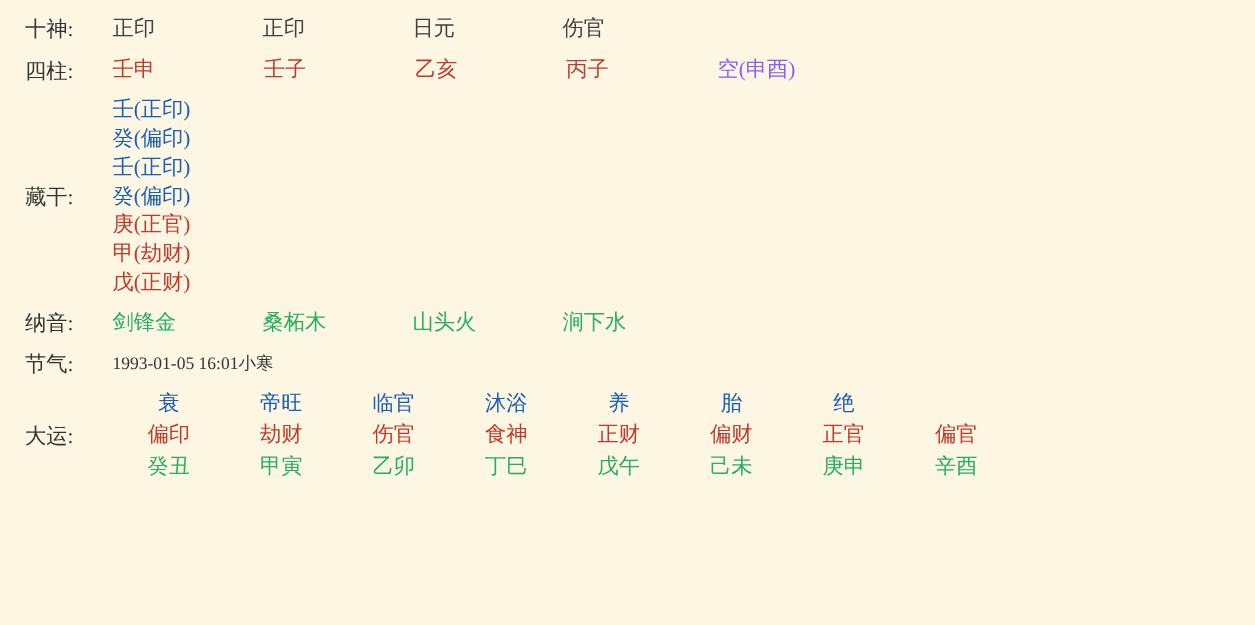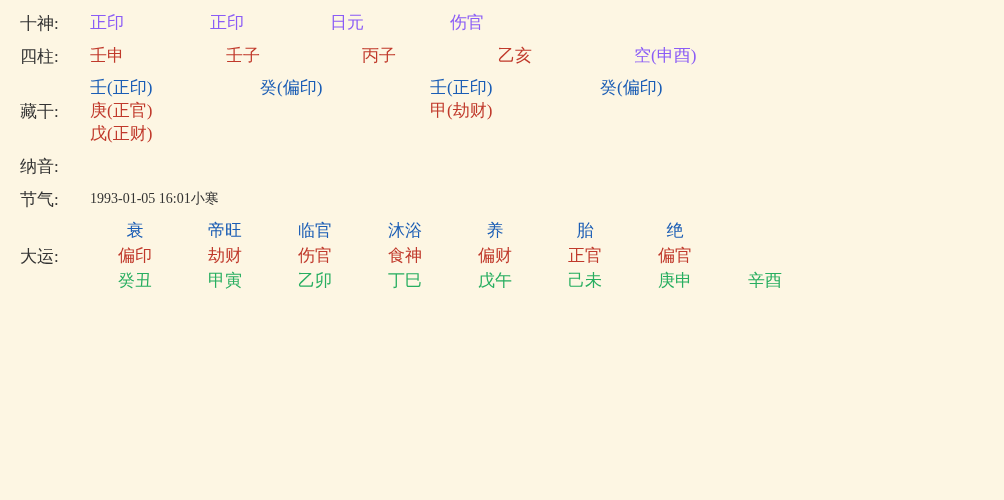--- a/index.html
+++ b/index.html
@@ -35,48 +35,48 @@
     .dark { color: #333; }
 
     
     .shishen-row {
       display: flex;
       flex-direction: row;
       gap: 0;
     }
     .shishen-item {
       min-width: 120px;
-      color: #8b5cf6;
+      color: #404040;
       font-size: 17px;
     }
 
     
     .sizhu-row {
       display: flex;
       flex-direction: row;
       align-items: center;
-      gap: 16px;
+      gap: 1px;
     }
     .sizhu-item {
       min-width: 120px;
       font-size: 17px;
     }
     .sizhu-extra {
       color: #8b5cf6;
       font-size: 17px;
     }
 
     
     .zanggan-content {
       display: flex;
       flex-direction: column;
     }
     .zanggan-row {
       display: flex;
-      flex-direction: row;
+      flex-direction: column;
       gap: 0;
     }
     .zanggan-item {
       min-width: 170px;
       font-size: 17px;
     }
 
     
     .nayin-row {
       display: flex;
@@ -121,22 +121,22 @@
     <span class="shishen-item blue">日元</span>
     <span class="shishen-item blue">伤官</span>
   </div>
 </div>
 
 <div class="section">
   <div class="label">四柱:</div>
   <div class="content sizhu-row">
     <span class="sizhu-item red">壬申</span>
     <span class="sizhu-item red">壬子</span>
+    <span class="sizhu-item red">乙亥</span>
     <span class="sizhu-item red">丙子</span>
-    <span class="sizhu-item red">乙亥</span>
     <span class="sizhu-extra">空(申酉)</span>
   </div>
 </div>
 
 <div class="section">
   <div class="label">藏干:</div>
   <div class="zanggan-content">
     <div class="zanggan-row">
       <span class="zanggan-item blue">壬(正印)</span>
       <span class="zanggan-item blue">癸(偏印)</span>
@@ -150,20 +150,26 @@
       <span class="zanggan-item"></span>
     </div>
     <div class="zanggan-row">
       <span class="zanggan-item red">戊(正财)</span>
     </div>
   </div>
 </div>
 
 <div class="section">
   <div class="label">纳音:</div>
+  <div class="content nayin-row">
+    <span class="nayin-item green">剑锋金</span>
+    <span class="nayin-item green">桑柘木</span>
+    <span class="nayin-item green">山头火</span>
+    <span class="nayin-item green">涧下水</span>
+  </div>
 </div>
 
 <div class="section">
   <div class="label">节气:</div>
   <div class="content">
     <span class="jieqi-text dark">1993-01-05 16:01小寒</span>
   </div>
 </div>
 
 <div class="section">
@@ -178,20 +184,21 @@
       <span class="dayun-cell blue">养</span>
       <span class="dayun-cell blue">胎</span>
       <span class="dayun-cell blue">绝</span>
     </div>
 
     <div class="dayun-row">
       <span class="dayun-cell red">偏印</span>
       <span class="dayun-cell red">劫财</span>
       <span class="dayun-cell red">伤官</span>
       <span class="dayun-cell red">食神</span>
+      <span class="dayun-cell red">正财</span>
       <span class="dayun-cell red">偏财</span>
       <span class="dayun-cell red">正官</span>
       <span class="dayun-cell red">偏官</span>
     </div>
 
     <div class="dayun-row">
       <span class="dayun-cell green">癸丑</span>
       <span class="dayun-cell green">甲寅</span>
       <span class="dayun-cell green">乙卯</span>
       <span class="dayun-cell green">丁巳</span>

